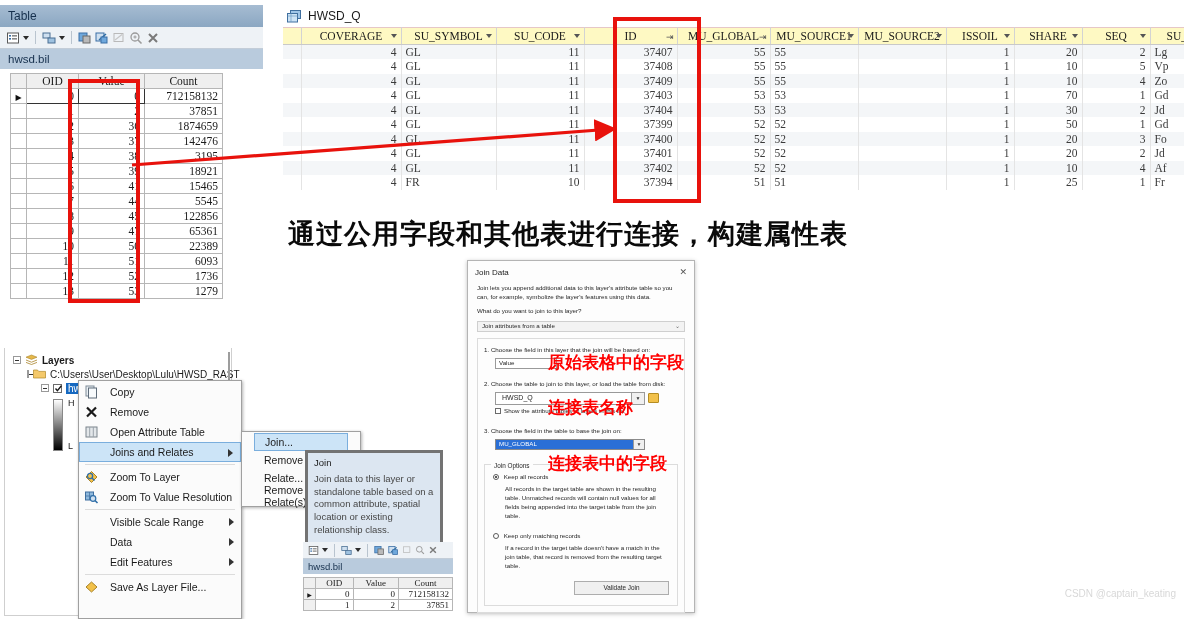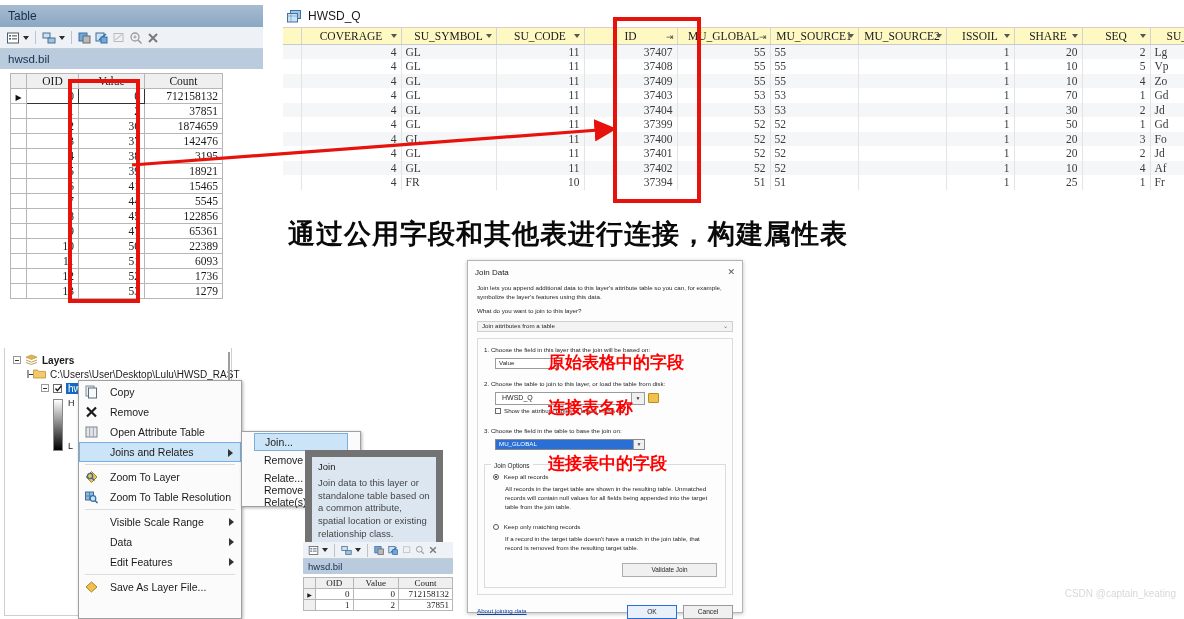--- a/index.html
+++ b/index.html
@@ -70,21 +70,21 @@
   
   #heading {
     left:288px; top:216px; width:660px;
     font-family:"DejaVu Sans", sans-serif;
     font-size:27px; font-weight:bold; color:#0a0a0a;
     letter-spacing:1px; white-space:nowrap;
   }
 
   
   #join-dialog {
-    left:467px; top:260px; width:276px; height:353px;
+    left:467px; top:260px; width:228px; height:353px;
     background:#fdfdfd; border:1px solid #b4b4b4;
     box-shadow:0 1px 4px rgba(0,0,0,.25);
     font-size:6.2px; color:#262626; line-height:1.45;
   }
   .jd-title { display:flex; align-items:center; justify-content:space-between;
               padding:5px 7px 3px 7px; font-size:8px; color:#1a1a1a; }
   .jd-x { font-size:9px; color:#555; cursor:default; }
   .jd-body { padding:0 9px; }
   .jd-p { margin:2px 0 5px 0; }
   .jd-sel {
@@ -152,21 +152,21 @@
   .msep { height:1px; background:#dcdcdc; margin:2px 6px; }
 
   
   #submenu { left:241px; top:431px; width:120px; background:#fbfbfb;
              border:1px solid #a0a0a0; box-shadow:1px 1px 3px rgba(0,0,0,.3); padding:1px 12px; font-size:10.5px; }
   #submenu .smi { height:18px; display:flex; align-items:center; padding-left:10px; }
   #submenu .smi.sel { background:#cce4f7; border:1px solid #7aaedd; }
 
   
   #tooltip { left:305px; top:450px; width:138px; background:#dce6f1;
-             border:7px solid #737373; padding:4px 6px 6px 6px; font-size:9.5px; line-height:1.35; }
+             border:3px solid #737373; padding:4px 6px 6px 6px; font-size:9.5px; line-height:1.35; }
   #tooltip .tt-h { font-weight:normal; color:#1a1a1a; margin-bottom:3px; }
   #tooltip .tt-b { color:#464646; }
 
   
   #mini-table { left:303px; top:542px; width:150px; }
   .mini-toolbar { height:17px; background:#eef2f6; display:flex; align-items:center; gap:3px; padding-left:5px; border-bottom:1px solid #c3cdd8; }
   .mini-tab { height:15px; background:#b9cbdd; display:flex; align-items:center; padding-left:5px; font-size:9.5px; color:#16304d; }
   .minigrid { border-collapse:collapse; font-family:"Liberation Serif", serif; font-size:9px; }
   .minigrid th, .minigrid td { border:1px solid #b6b6b6; height:11px; padding:0 3px; font-weight:normal; }
   .minigrid th { background:#efefef; text-align:center; }
@@ -612,21 +612,21 @@
         </svg></span>
       <span class="mtext">Zoom To Layer</span>
     </div>
     <div class="mi">
       <span class="mi-ico"><svg width="15" height="14" viewBox="0 0 15 14">
           <rect x="1.5" y="2" width="8" height="8" fill="#8fb9dd" stroke="#3f6f9f"></rect>
           <path d="M1.5 6 H9.5 M5.5 2 V10" stroke="#3f6f9f" stroke-width=".7"></path>
           <circle cx="9" cy="8.5" r="2.8" fill="#cfe0f0" stroke="#2f6ea8" stroke-width="1.2"></circle>
           <path d="M11 10.5 L13.5 13" stroke="#2f6ea8" stroke-width="1.6"></path>
         </svg></span>
-      <span class="mtext">Zoom To Table Resolution</span>
+      <span class="mtext">Zoom To Value Resolution</span>
     </div>
     <div class="msep"></div>
     <div class="mi">
       <span class="mtext">Visible Scale Range</span>
       <span class="mi-arrow"></span>
     </div>
     <div class="mi">
       <span class="mtext">Data</span>
       <span class="mi-arrow"></span>
     </div>

